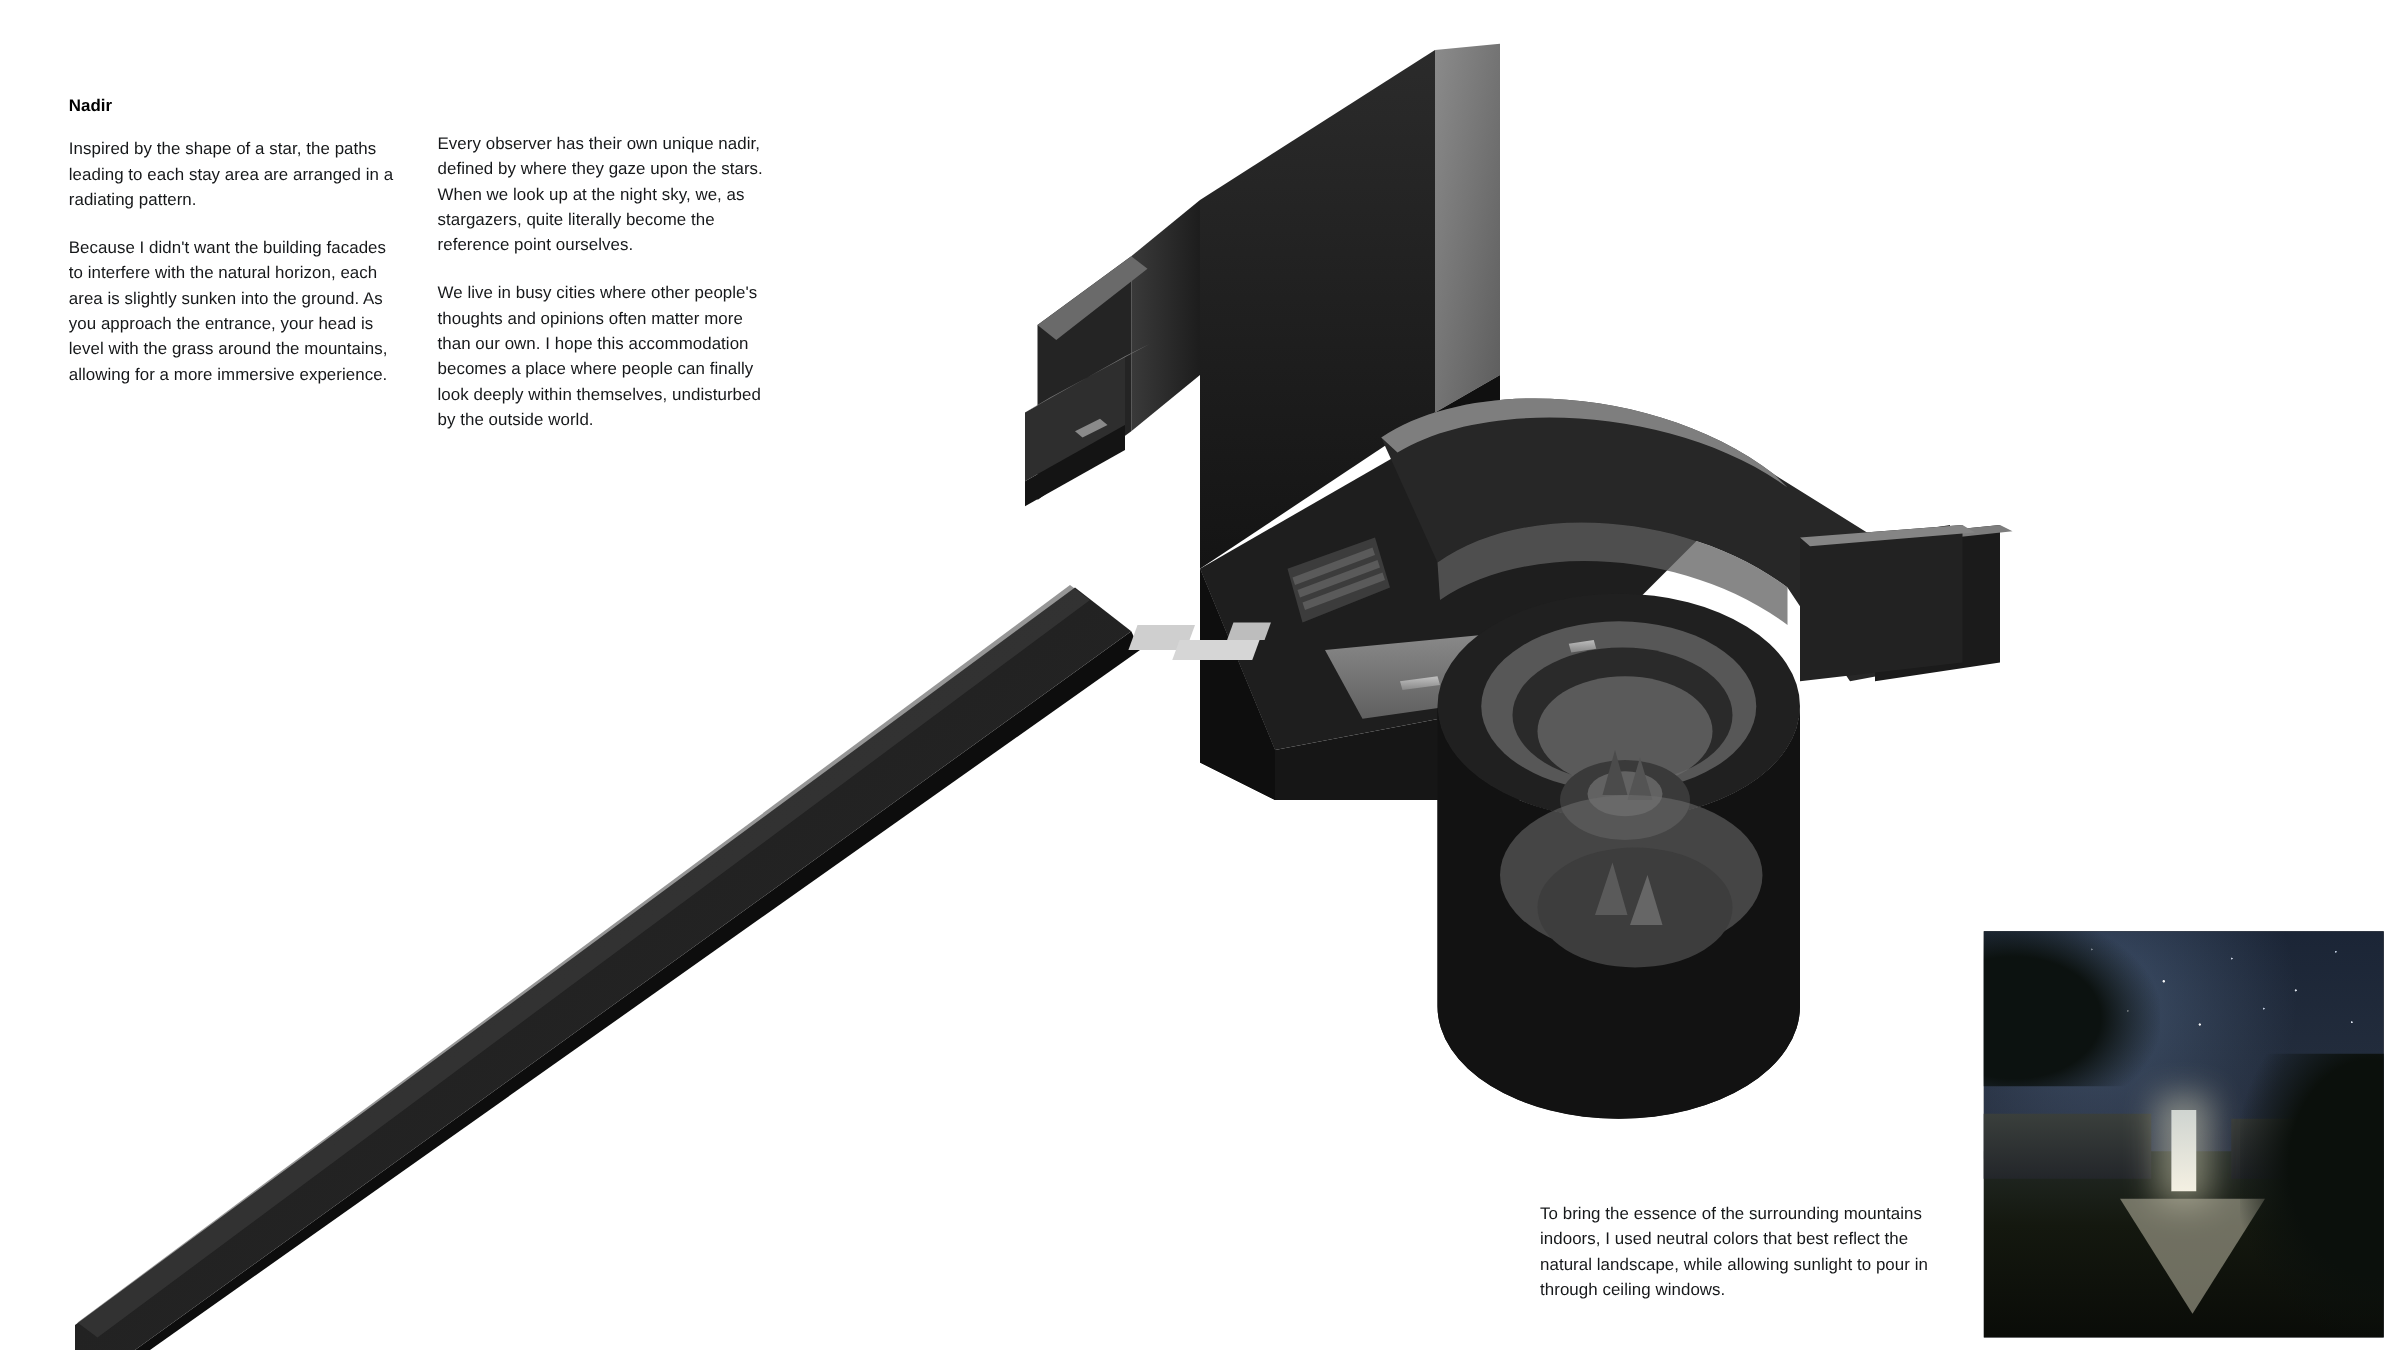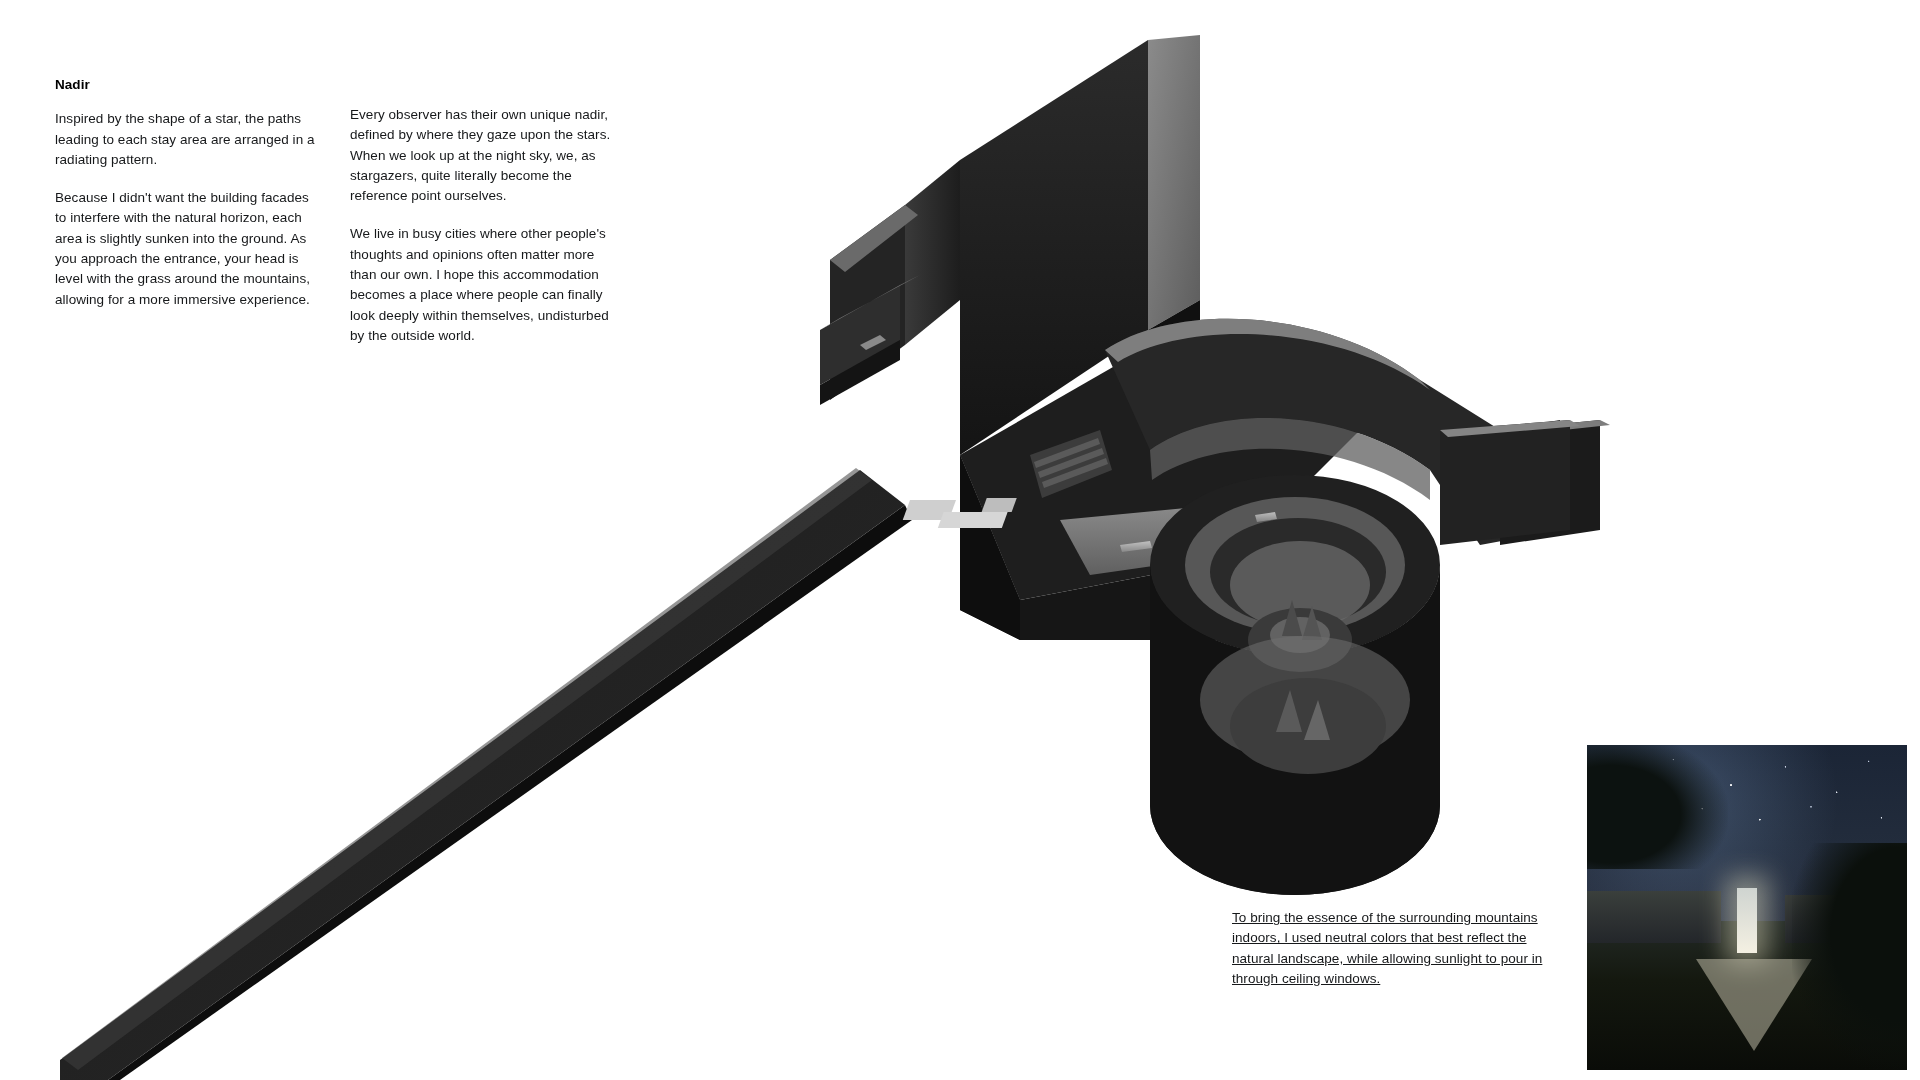--- a/index.html
+++ b/index.html
@@ -31,21 +31,21 @@
     font-weight: bold;
     font-size: 13.5px;
     margin: 0 0 14px 0;
     color: #000;
   }
   .para { margin: 0 0 18px 0; }
   .para:last-child { margin-bottom: 0; }
 
   #col-left { left: 55px; top: 75px; width: 268px; }
   #col-mid  { left: 350px; top: 105px; width: 263px; }
-  #col-bottom-right { left: 1232px; top: 908px; width: 335px; text-decoration: underline; }
+  #col-bottom-right { left: 1232px; top: 961px; width: 335px; }
   #col-bottom-right .para { margin-bottom: 0; }
 
   
   .render-main {
     position: absolute;
     left: 0px;
     top: 0px;
     width: 1680px;
     height: 1080px;
     pointer-events: none;

